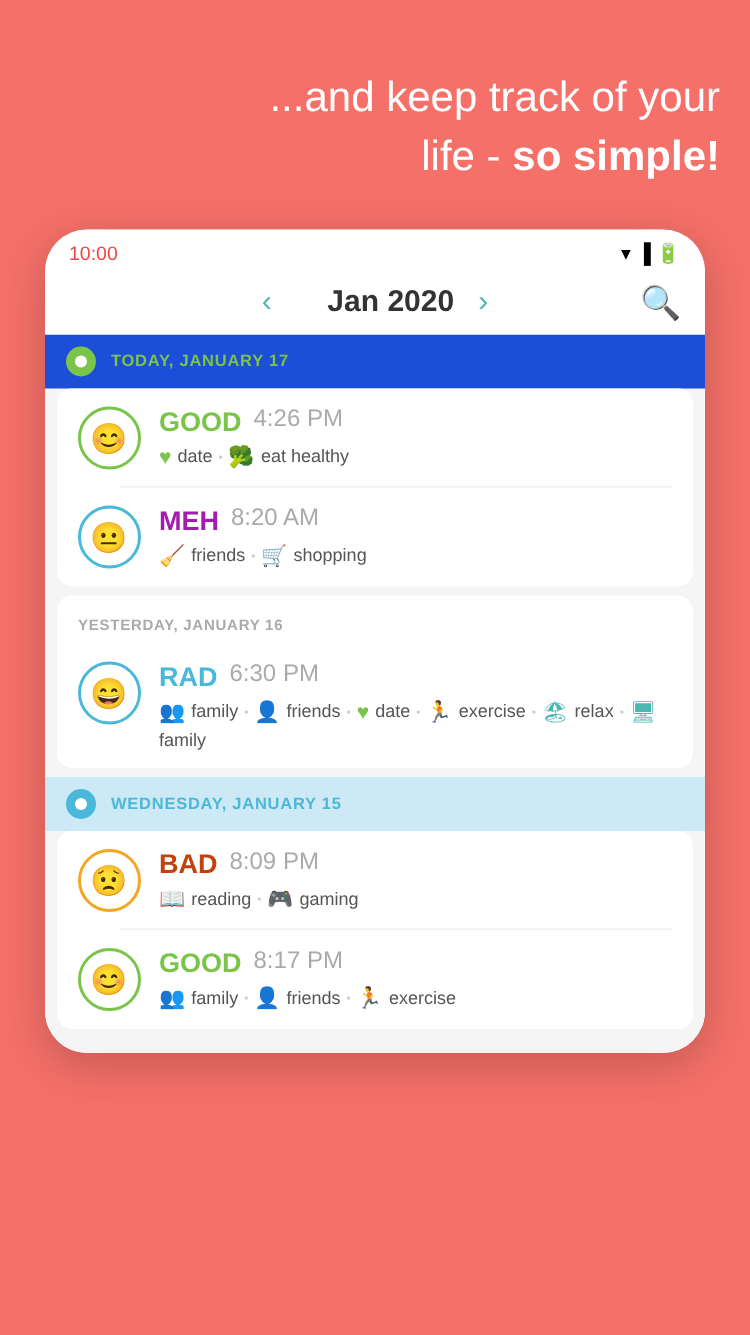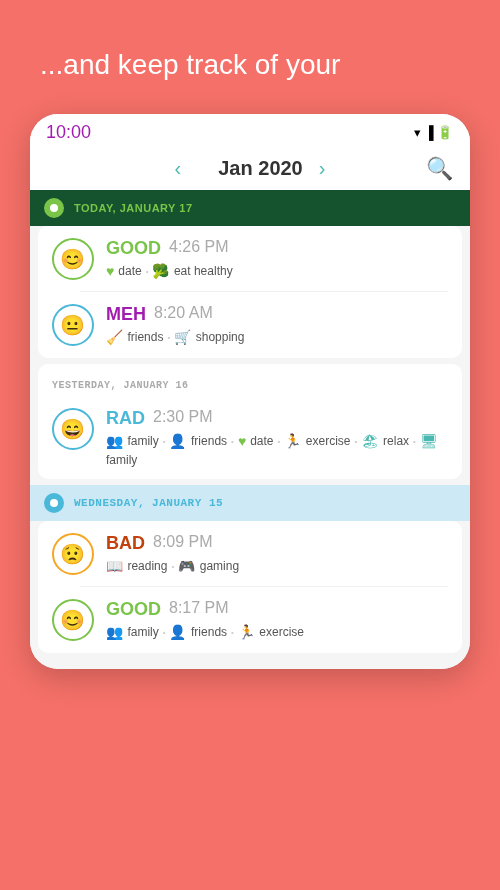--- a/index.html
+++ b/index.html
@@ -7,23 +7,23 @@
     body {
       width: 500px;
       height: 890px;
       background-color: #f47068;
       font-family: 'Segoe UI', Arial, sans-serif;
       overflow: hidden;
       position: relative;
     }
 
     .header-text {
-      text-align: left;
+      text-align: right;
       color: white;
-      padding: 45px 40px 30px;
+      padding: 45px 20px 30px;
       font-size: 28px;
       line-height: 1.4;
     }
 
     .header-text strong {
       font-weight: 900;
     }
 
     .phone-mockup {
       background: #f5f5f5;
@@ -35,23 +35,23 @@
 
     .phone-status-bar {
       background: white;
       display: flex;
       justify-content: space-between;
       align-items: center;
       padding: 8px 16px 4px;
     }
 
     .status-time {
-      font-size: 18px;
+      font-size: 13px;
       font-weight: 500;
-      color: #a21caf;
+      color: #ef4444;
     }
 
     .status-icons {
       display: flex;
       align-items: center;
       gap: 4px;
     }
 
     .phone-nav {
       background: white;
@@ -94,21 +94,21 @@
     }
 
     .day-header {
       display: flex;
       align-items: center;
       padding: 8px 14px;
       gap: 10px;
     }
 
     .day-header.today {
-      background: #14532d;
+      background: #1d4ed8;
     }
 
     .day-header.wednesday {
       background: #cce9f5;
     }
 
     .day-dot {
       width: 20px;
       height: 20px;
       border-radius: 50%;
@@ -138,21 +138,20 @@
       font-weight: 700;
       letter-spacing: 0.5px;
     }
 
     .day-label.today {
       color: #7ac44a;
     }
 
     .day-label.wednesday {
       color: #4ab8d8;
-      font-family: Liberation Mono, monospace;
     }
 
     
     .entries-card {
       background: white;
       margin: 0 8px 6px;
       border-radius: 10px;
       padding: 0;
       overflow: hidden;
     }
@@ -242,30 +241,32 @@
 
     .yesterday-header-row {
       padding: 10px 14px 4px;
     }
 
     .yesterday-label {
       font-size: 10px;
       font-weight: 700;
       color: #aaa;
       letter-spacing: 0.5px;
-      font-family: Liberation Mono, monospace;
     }
   </style>
 </head>
 <body>
 
 <div>
 
   <div class="header-text">
     <span>...and keep track of your</span><br>
+    <span>
+      <span>life - </span><strong>so simple!</strong>
+    </span>
   </div>
 
   <div class="phone-mockup">
 
     <div class="phone-status-bar">
       <span class="status-time">10:00</span>
       <div class="status-icons">
         <span style="font-size:13px;">▾</span>
         <span style="font-size:13px;">▐</span>
         <span style="font-size:13px;">🔋</span>
@@ -331,21 +332,21 @@
         <div class="entries-card">
           <div class="yesterday-header-row">
             <span class="yesterday-label">YESTERDAY, JANUARY 16</span>
           </div>
 
           <div class="entry-item">
             <div class="entry-icon rad">😄</div>
             <div class="entry-content">
               <div class="entry-title-row">
                 <span class="entry-mood rad">RAD</span>
-                <span class="entry-time">2:30 PM</span>
+                <span class="entry-time">6:30 PM</span>
               </div>
               <div class="entry-tags">
                 <span class="tag-icon teal">👥</span>
                 <span>family</span>
                 <span class="tag-dot">•</span>
                 <span class="tag-icon teal">👤</span>
                 <span>friends</span>
                 <span class="tag-dot">•</span>
                 <span class="tag-icon green">♥</span>
                 <span>date</span>

